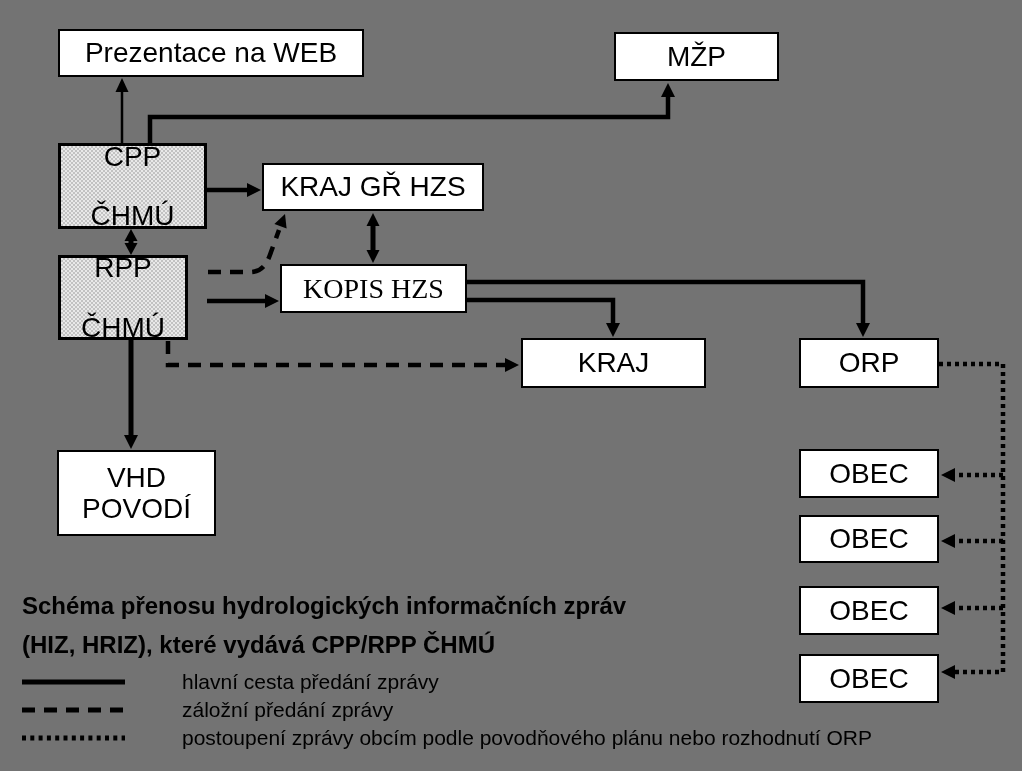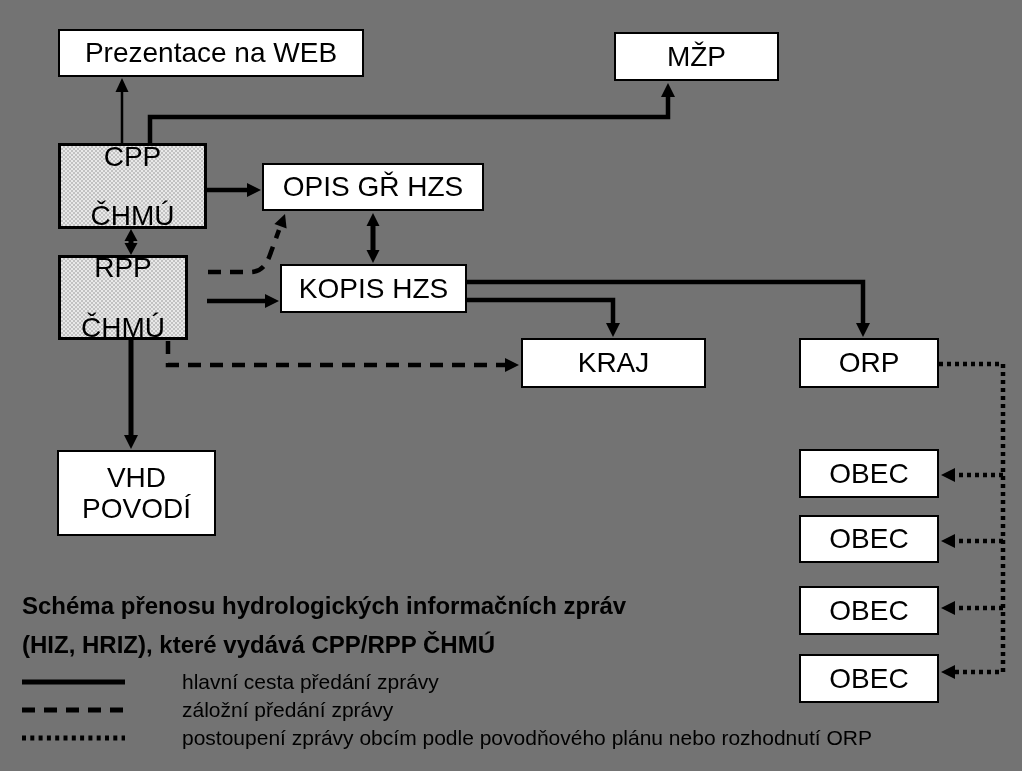--- a/index.html
+++ b/index.html
@@ -111,29 +111,29 @@
   <div class="box" style="left:614px;top:32px;width:165px;height:49px;">
     <span>MŽP</span>
   </div>
 
   <div class="box patterned" style="left:58px;top:143px;width:149px;height:86px;">
     <span>CPP</span>
     <span>ČHMÚ</span>
   </div>
 
   <div class="box" style="left:262px;top:163px;width:222px;height:48px;">
-    <span>OPIS GŘ HZS</span>
+    <span>KRAJ GŘ HZS</span>
   </div>
 
   <div class="box patterned" style="left:58px;top:255px;width:130px;height:85px;">
     <span>RPP</span>
     <span>ČHMÚ</span>
   </div>
 
-  <div class="box" style="left:280px;top:264px;width:187px;height:49px;">
+  <div class="box" style="left:280px;top:264px;width:187px;height:49px;font-family:Liberation Serif, serif;">
     <span>KOPIS HZS</span>
   </div>
 
   <div class="box" style="left:521px;top:338px;width:185px;height:50px;">
     <span>KRAJ</span>
   </div>
 
   <div class="box" style="left:799px;top:338px;width:140px;height:50px;">
     <span>ORP</span>
   </div>

